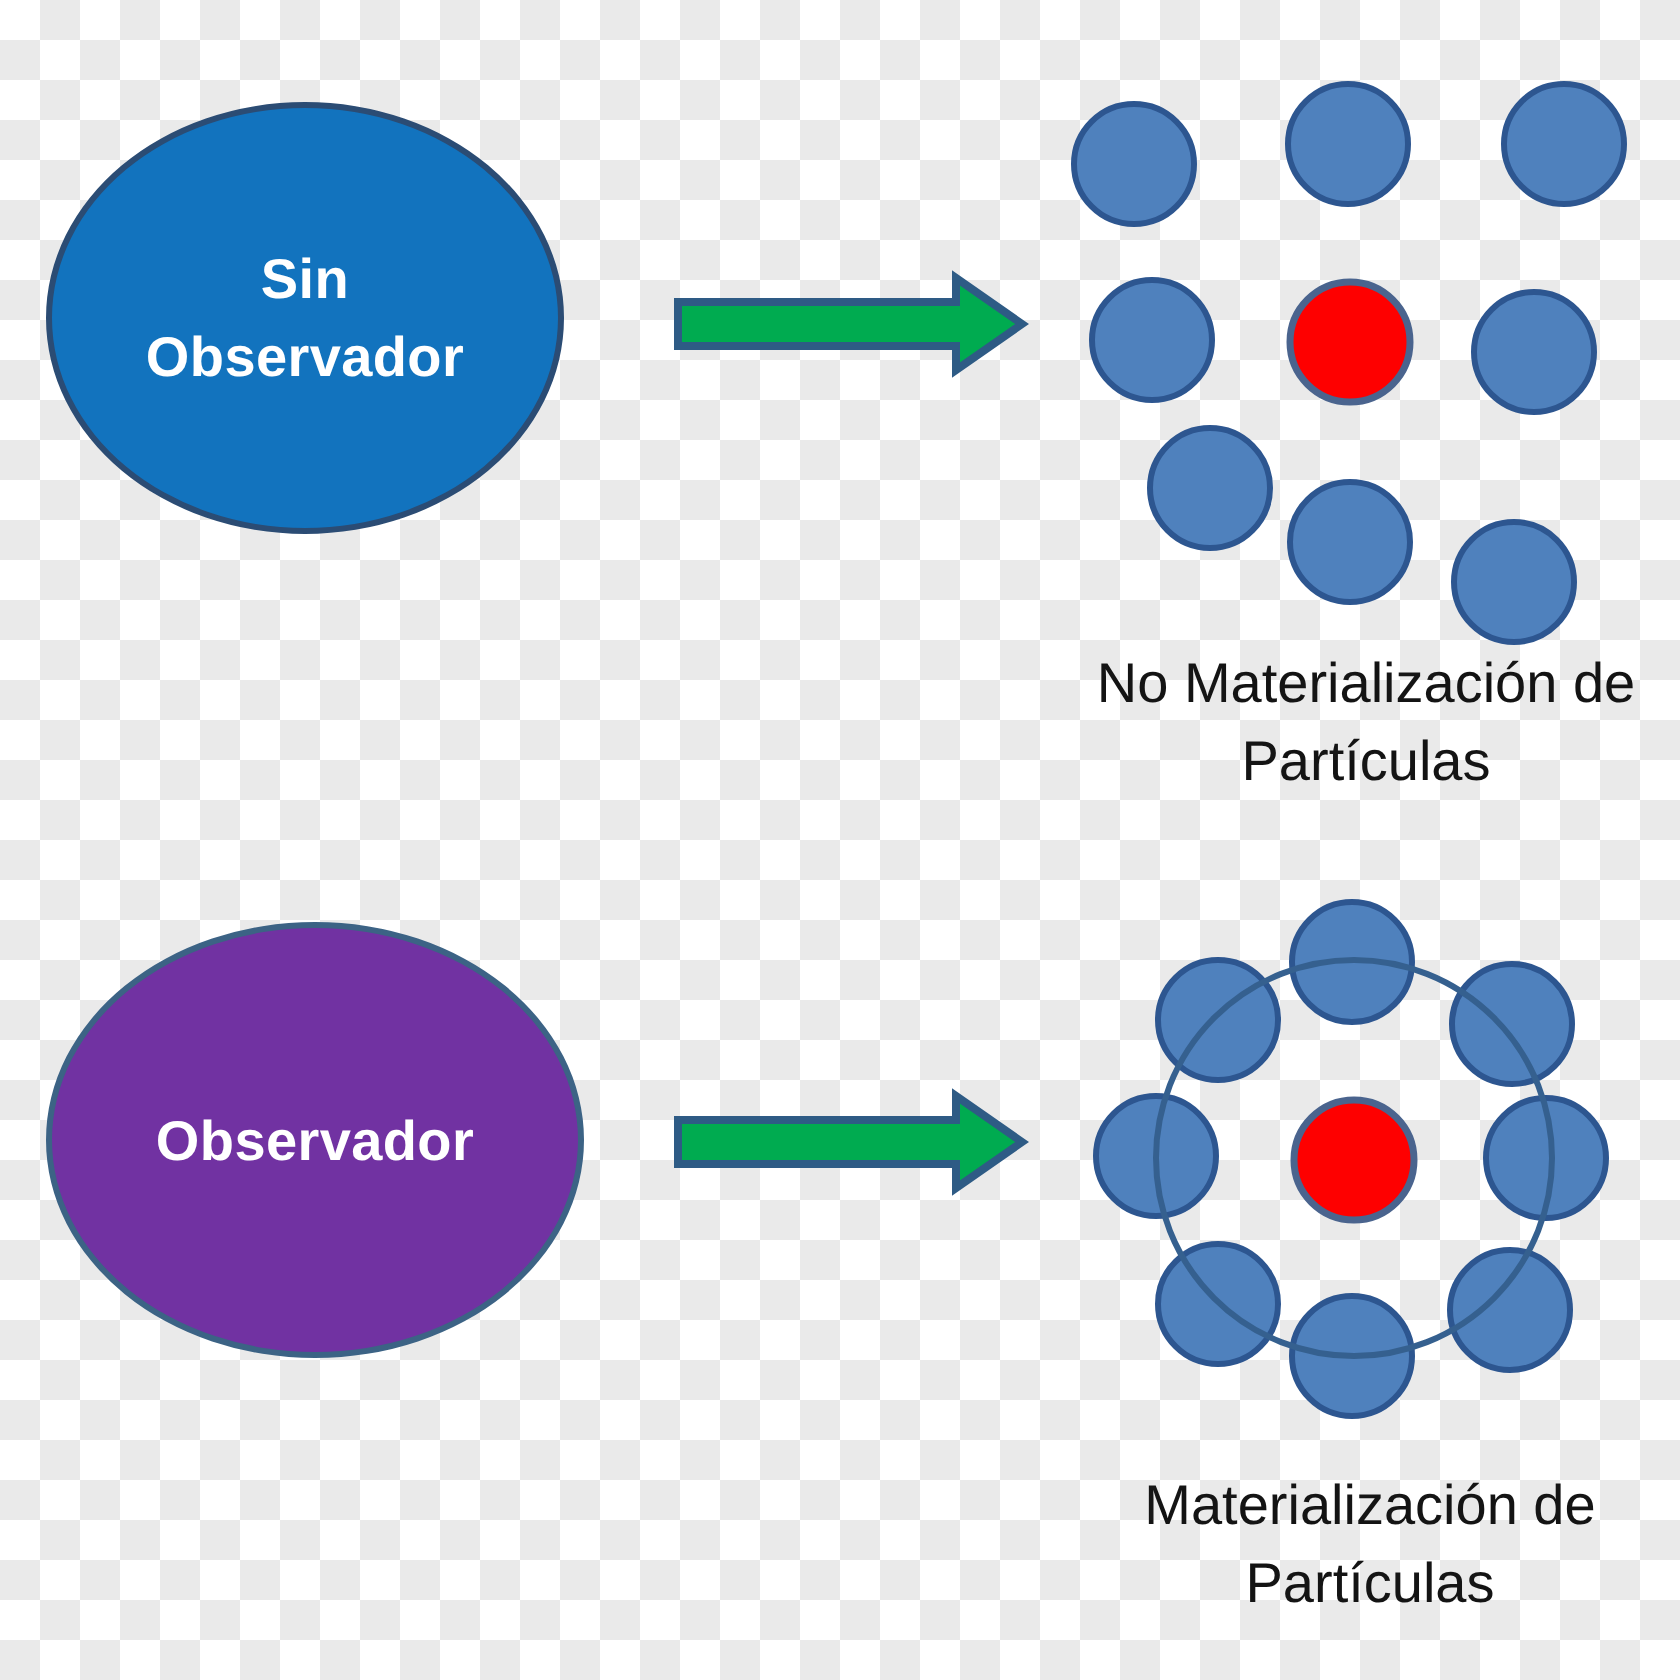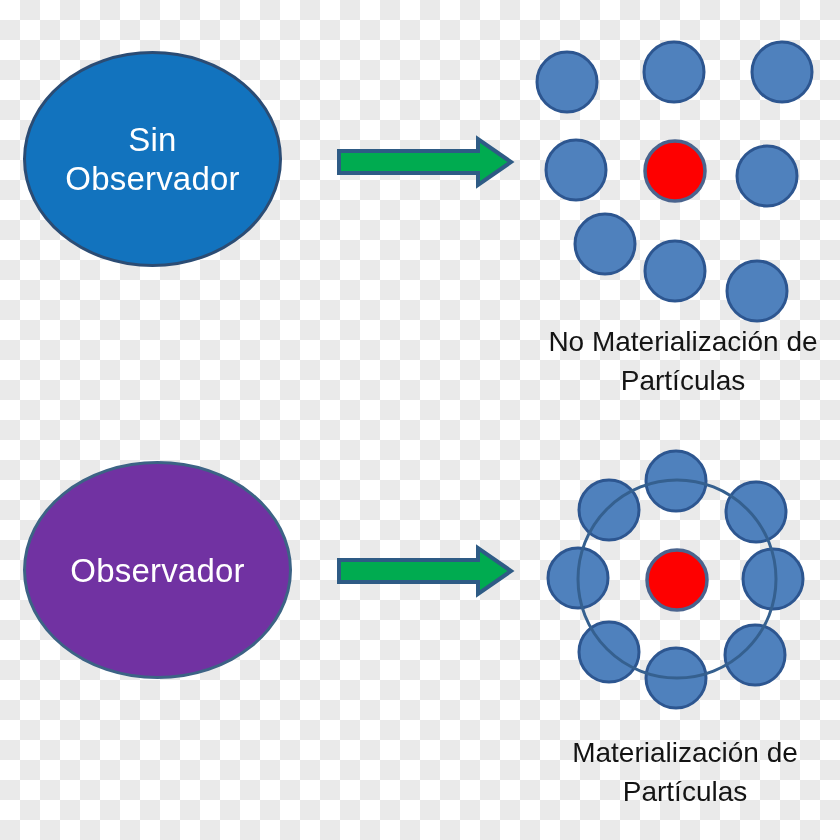--- a/index.html
+++ b/index.html
@@ -48,23 +48,23 @@
   .ellipse-purple {
     left: 23px;
     top: 461px;
     width: 269px;
     height: 218px;
     background: var(--purple-ellipse-fill, #7132a2);
     border: 3px solid var(--purple-ellipse-stroke, #3c6385);
   }
   .ellipse-text {
     color: var(--label-text, #ffffff);
-    font-size: 33px;
+    font-size: 28px;
     line-height: 39px;
-    font-weight: 400;
+    font-weight: 700;
     letter-spacing: 0.2px;
   }
   .arrow {
     fill: var(--arrow-fill, #00ab50);
     stroke: var(--arrow-stroke, #2e5b85);
     stroke-width: 4;
     stroke-linejoin: miter;
   }
   .caption {
     position: absolute;

